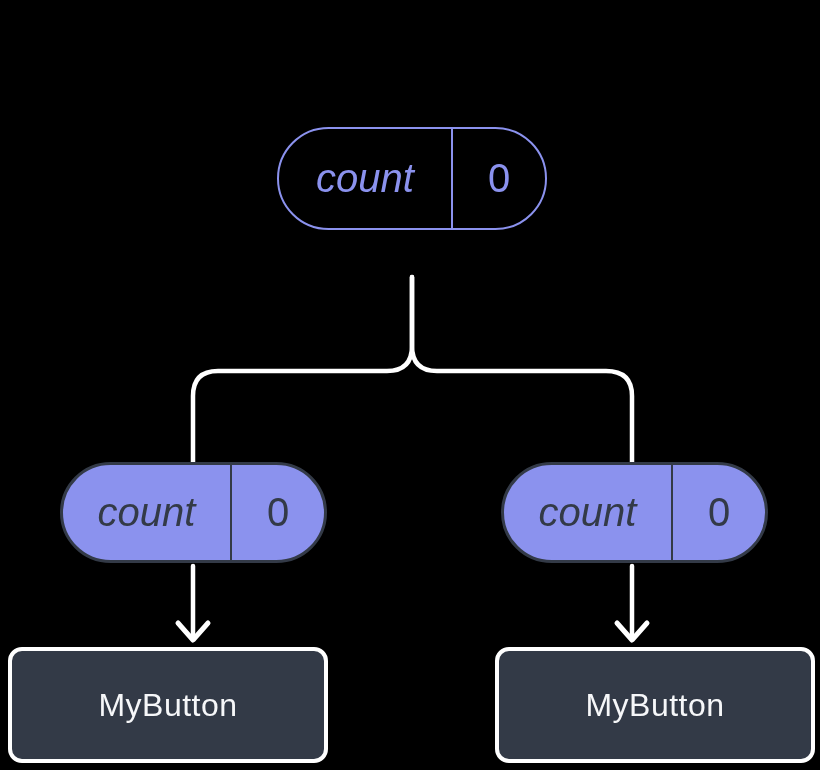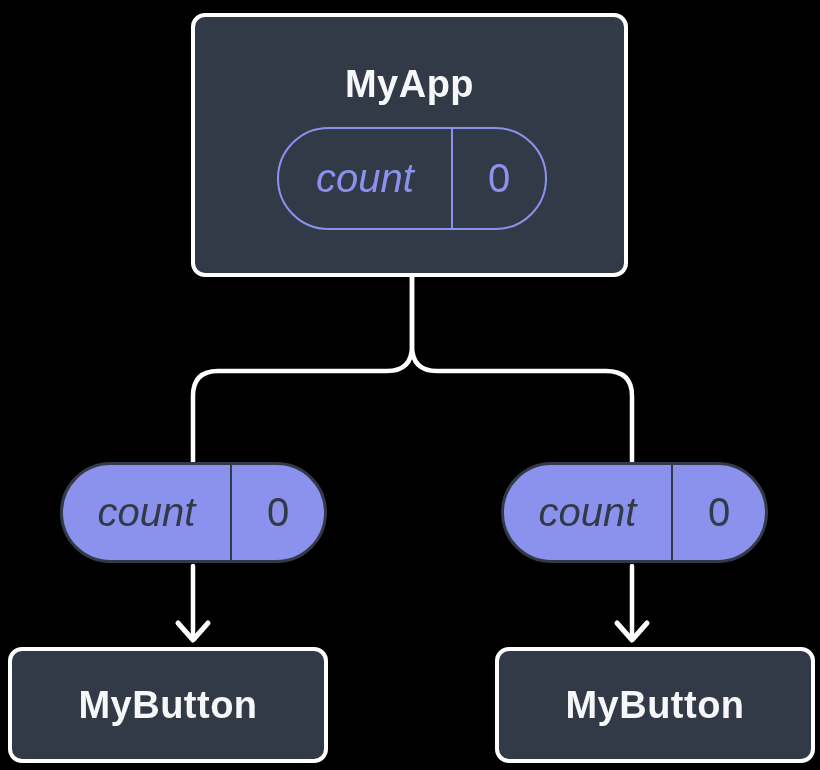--- a/index.html
+++ b/index.html
@@ -44,22 +44,22 @@
     left: 0; top: 46px;
     width: 100%;
     text-align: center;
     color: var(--node-text);
     font-size: 38px;
     font-weight: bold;
     letter-spacing: 0.5px;
   }
   .child-label {
     color: var(--node-text);
-    font-size: 38px;
-    font-weight: bold;
+    font-size: 32px;
+    font-weight: normal;
     letter-spacing: 0.5px;
   }
   .pill {
     position: absolute;
     display: flex;
     align-items: stretch;
     border-radius: 999px;
     z-index: 3;
     font-size: 40px;
   }
@@ -98,23 +98,20 @@
 
   <svg class="connectors" viewBox="0 0 820 770" fill="none" xmlns="http://www.w3.org/2000/svg">
     <path d="M412 277 V346 Q412 371 387 371 H218 Q193 371 193 396 V465" stroke="#FFFFFF" stroke-width="4.5" stroke-linecap="round"></path>
     <path d="M412 277 V346 Q412 371 437 371 H606 Q632 371 632 396 V465" stroke="#FFFFFF" stroke-width="4.5" stroke-linecap="round"></path>
     <path d="M193 566 V637" stroke="#FFFFFF" stroke-width="4.5" stroke-linecap="round"></path>
     <path d="M178 623 L193 640 L208 623" stroke="#FFFFFF" stroke-width="5" stroke-linecap="round" stroke-linejoin="round"></path>
     <path d="M632 566 V637" stroke="#FFFFFF" stroke-width="4.5" stroke-linecap="round"></path>
     <path d="M617 623 L632 640 L647 623" stroke="#FFFFFF" stroke-width="5" stroke-linecap="round" stroke-linejoin="round"></path>
   </svg>
 
-  <div class="node node-root">
-    <div class="node-title">MyApp</div>
-  </div>
 
   <div class="pill pill-outline">
     <div class="pill-section pill-name-section">count</div>
     <div class="pill-divider"></div>
     <div class="pill-section pill-value-section">0</div>
   </div>
 
   <div class="pill pill-solid pill-prop-left">
     <div class="pill-section pill-name-section">count</div>
     <div class="pill-divider"></div>

